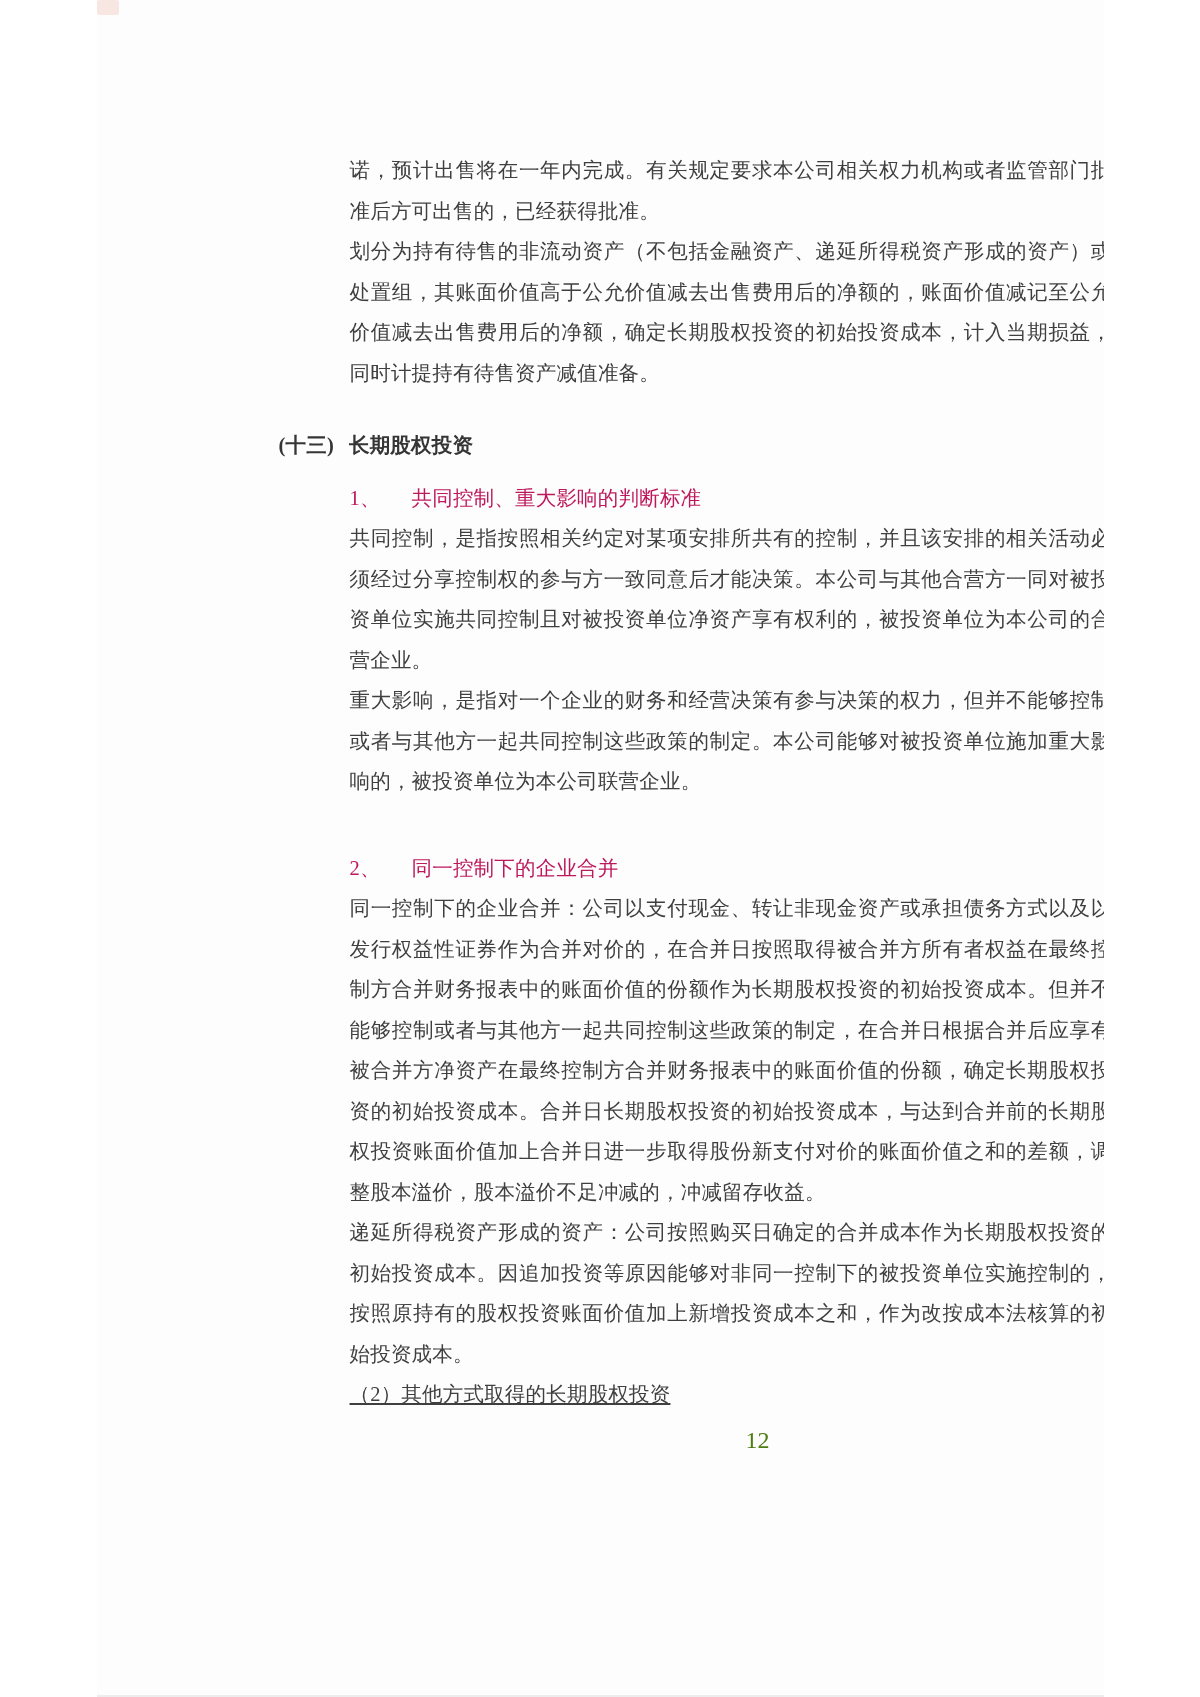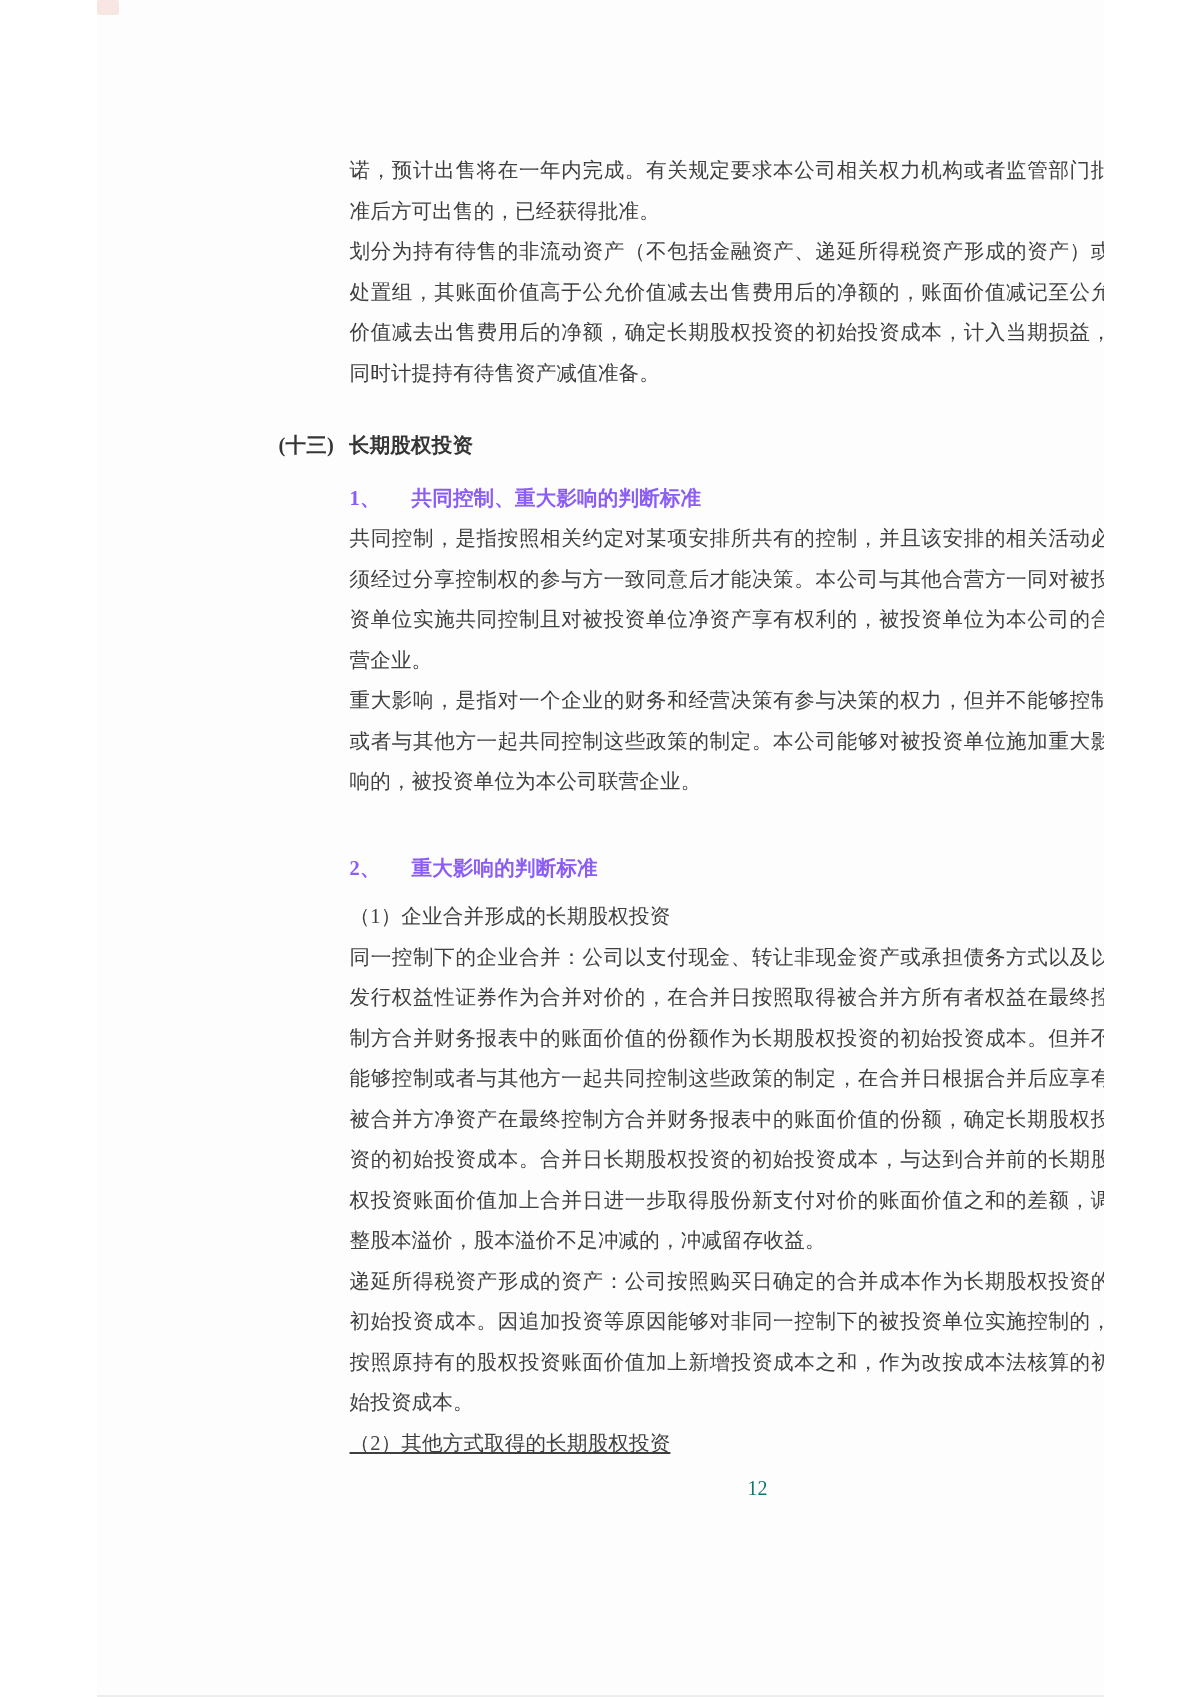--- a/index.html
+++ b/index.html
@@ -54,22 +54,22 @@
     color: #353535;
     white-space: nowrap;
   }
   .h-sec .sec-label {
     display: inline-block;
     margin-right: 15px;
     text-align: center;
   }
   .h-sub {
     margin: 12px 0 0 0;
-    font-weight: 700;
-    color: #8b5cf6;
+    font-weight: 400;
+    color: #be185d;
     white-space: nowrap;
   }
   .h-sub.gap-before {
     margin-top: 46px;
   }
   .h-sub .sub-label {
     display: inline-block;
     width: 62px;
   }
   .h-item {
@@ -77,22 +77,22 @@
     white-space: nowrap;
   }
   .h-item.no-gap {
     margin-top: 0;
     text-decoration: underline;
   }
   .page-number {
     margin-top: 5px;
     text-align: center;
     transform: translateX(27px);
-    font-size: 20px;
-    color: #0f766e;
+    font-size: 24px;
+    color: #4d7c0f;
     letter-spacing: 0;
   }
 </style>
 </head>
 <body>
 
 <div class="page">
 
   <div class="scan-mark"></div>
 
@@ -108,24 +108,23 @@
 
     <div class="h-sub">
       <span class="sub-label">1、</span><span>共同控制、重大影响的判断标准</span>
     </div>
 
     <p class="para">共同控制，是指按照相关约定对某项安排所共有的控制，并且该安排的相关活动必须经过分享控制权的参与方一致同意后才能决策。本公司与其他合营方一同对被投资单位实施共同控制且对被投资单位净资产享有权利的，被投资单位为本公司的合营企业。</p>
 
     <p class="para">重大影响，是指对一个企业的财务和经营决策有参与决策的权力，但并不能够控制或者与其他方一起共同控制这些政策的制定。本公司能够对被投资单位施加重大影响的，被投资单位为本公司联营企业。</p>
 
     <div class="h-sub gap-before">
-      <span class="sub-label">2、</span><span>重大影响的判断标准</span>
+      <span class="sub-label">2、</span><span>同一控制下的企业合并</span>
     </div>
 
-    <div class="h-item">（1）企业合并形成的长期股权投资</div>
 
     <p class="para">同一控制下的企业合并：公司以支付现金、转让非现金资产或承担债务方式以及以发行权益性证券作为合并对价的，在合并日按照取得被合并方所有者权益在最终控制方合并财务报表中的账面价值的份额作为长期股权投资的初始投资成本。但并不能够控制或者与其他方一起共同控制这些政策的制定，在合并日根据合并后应享有被合并方净资产在最终控制方合并财务报表中的账面价值的份额，确定长期股权投资的初始投资成本。合并日长期股权投资的初始投资成本，与达到合并前的长期股权投资账面价值加上合并日进一步取得股份新支付对价的账面价值之和的差额，调整股本溢价，股本溢价不足冲减的，冲减留存收益。</p>
 
     <p class="para">递延所得税资产形成的资产：公司按照购买日确定的合并成本作为长期股权投资的初始投资成本。因追加投资等原因能够对非同一控制下的被投资单位实施控制的，按照原持有的股权投资账面价值加上新增投资成本之和，作为改按成本法核算的初始投资成本。</p>
 
     <div class="h-item no-gap">（2）其他方式取得的长期股权投资</div>
 
 
     <div class="page-number">12</div>
 

